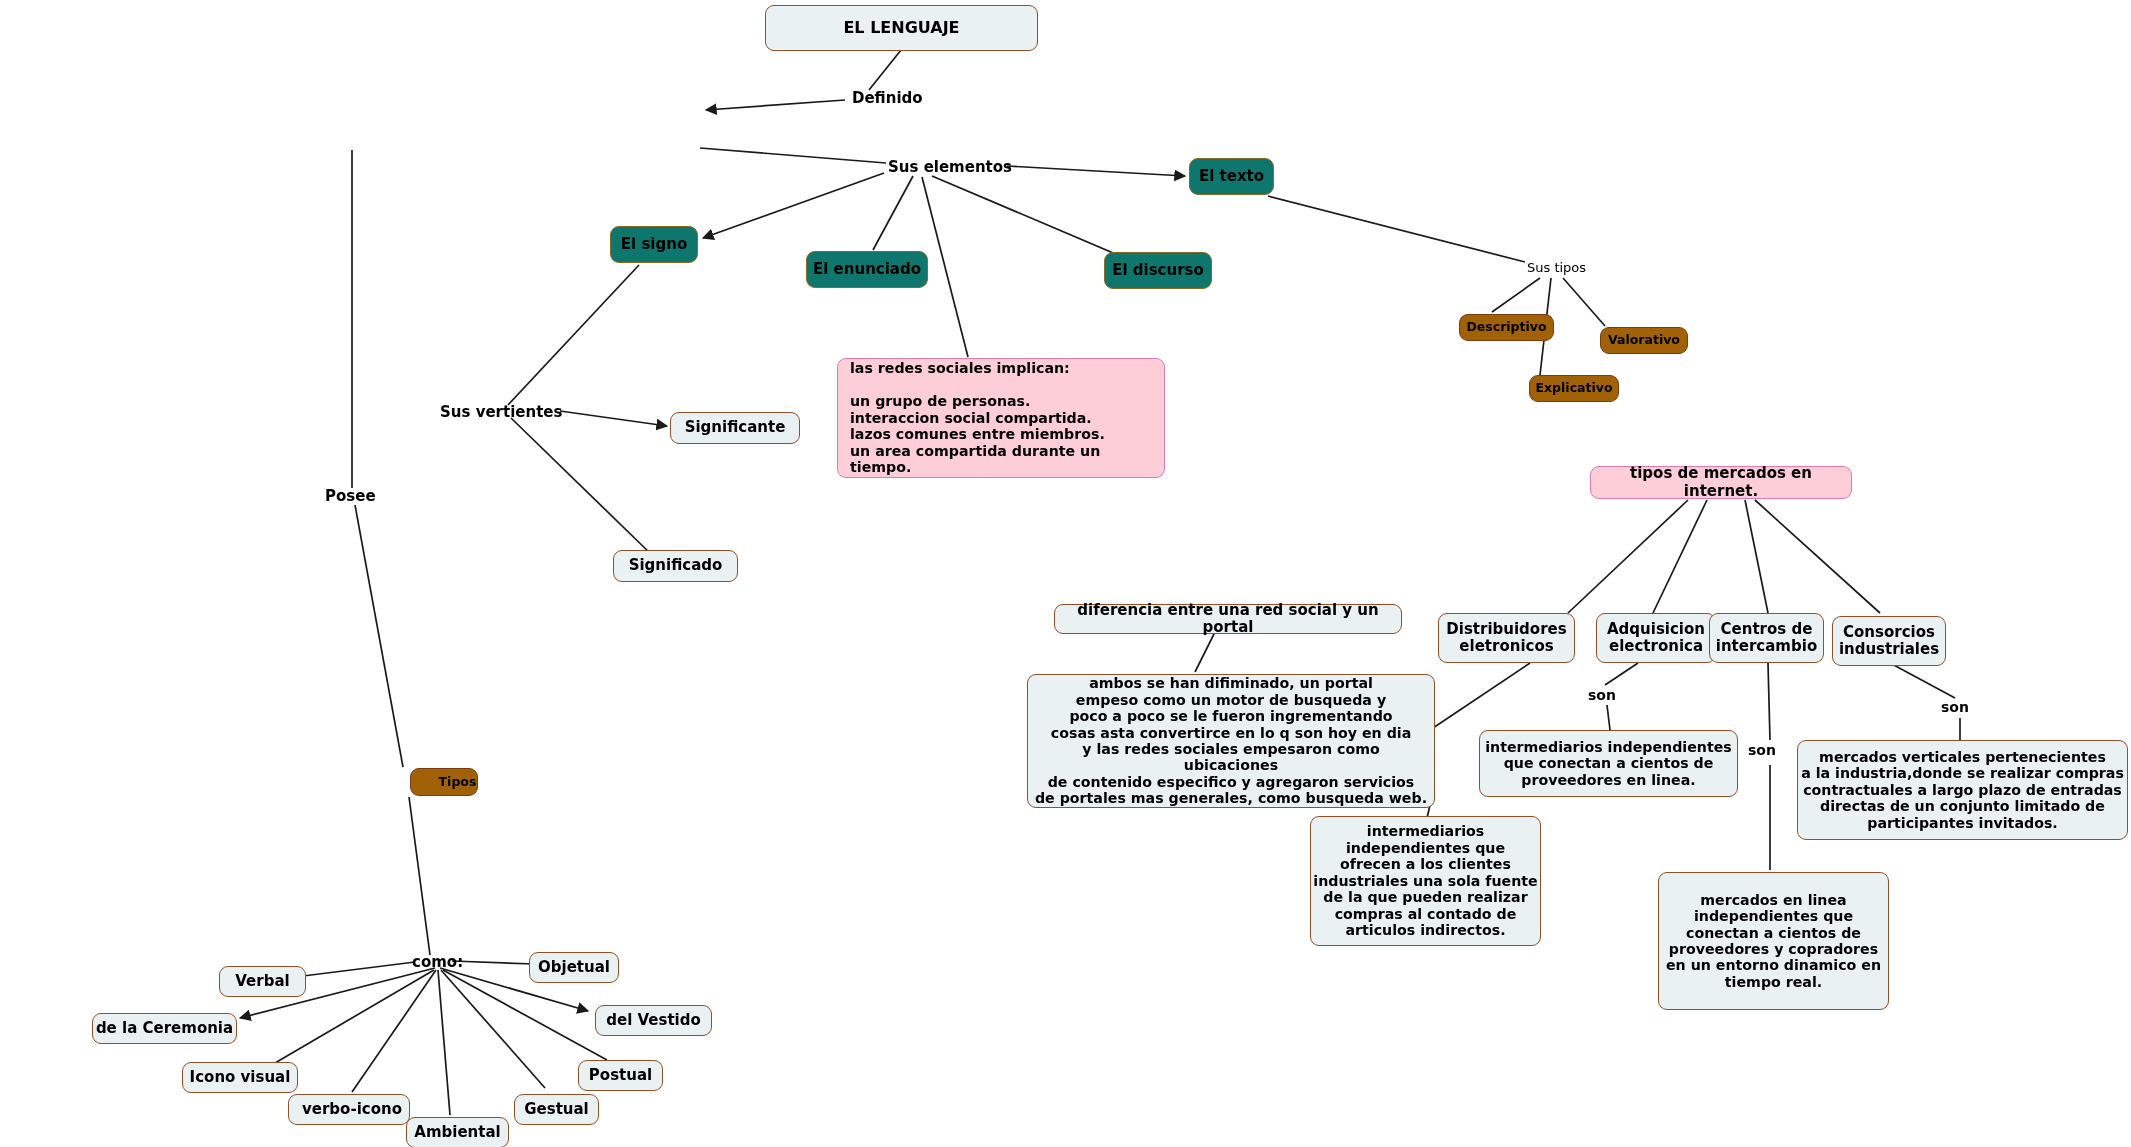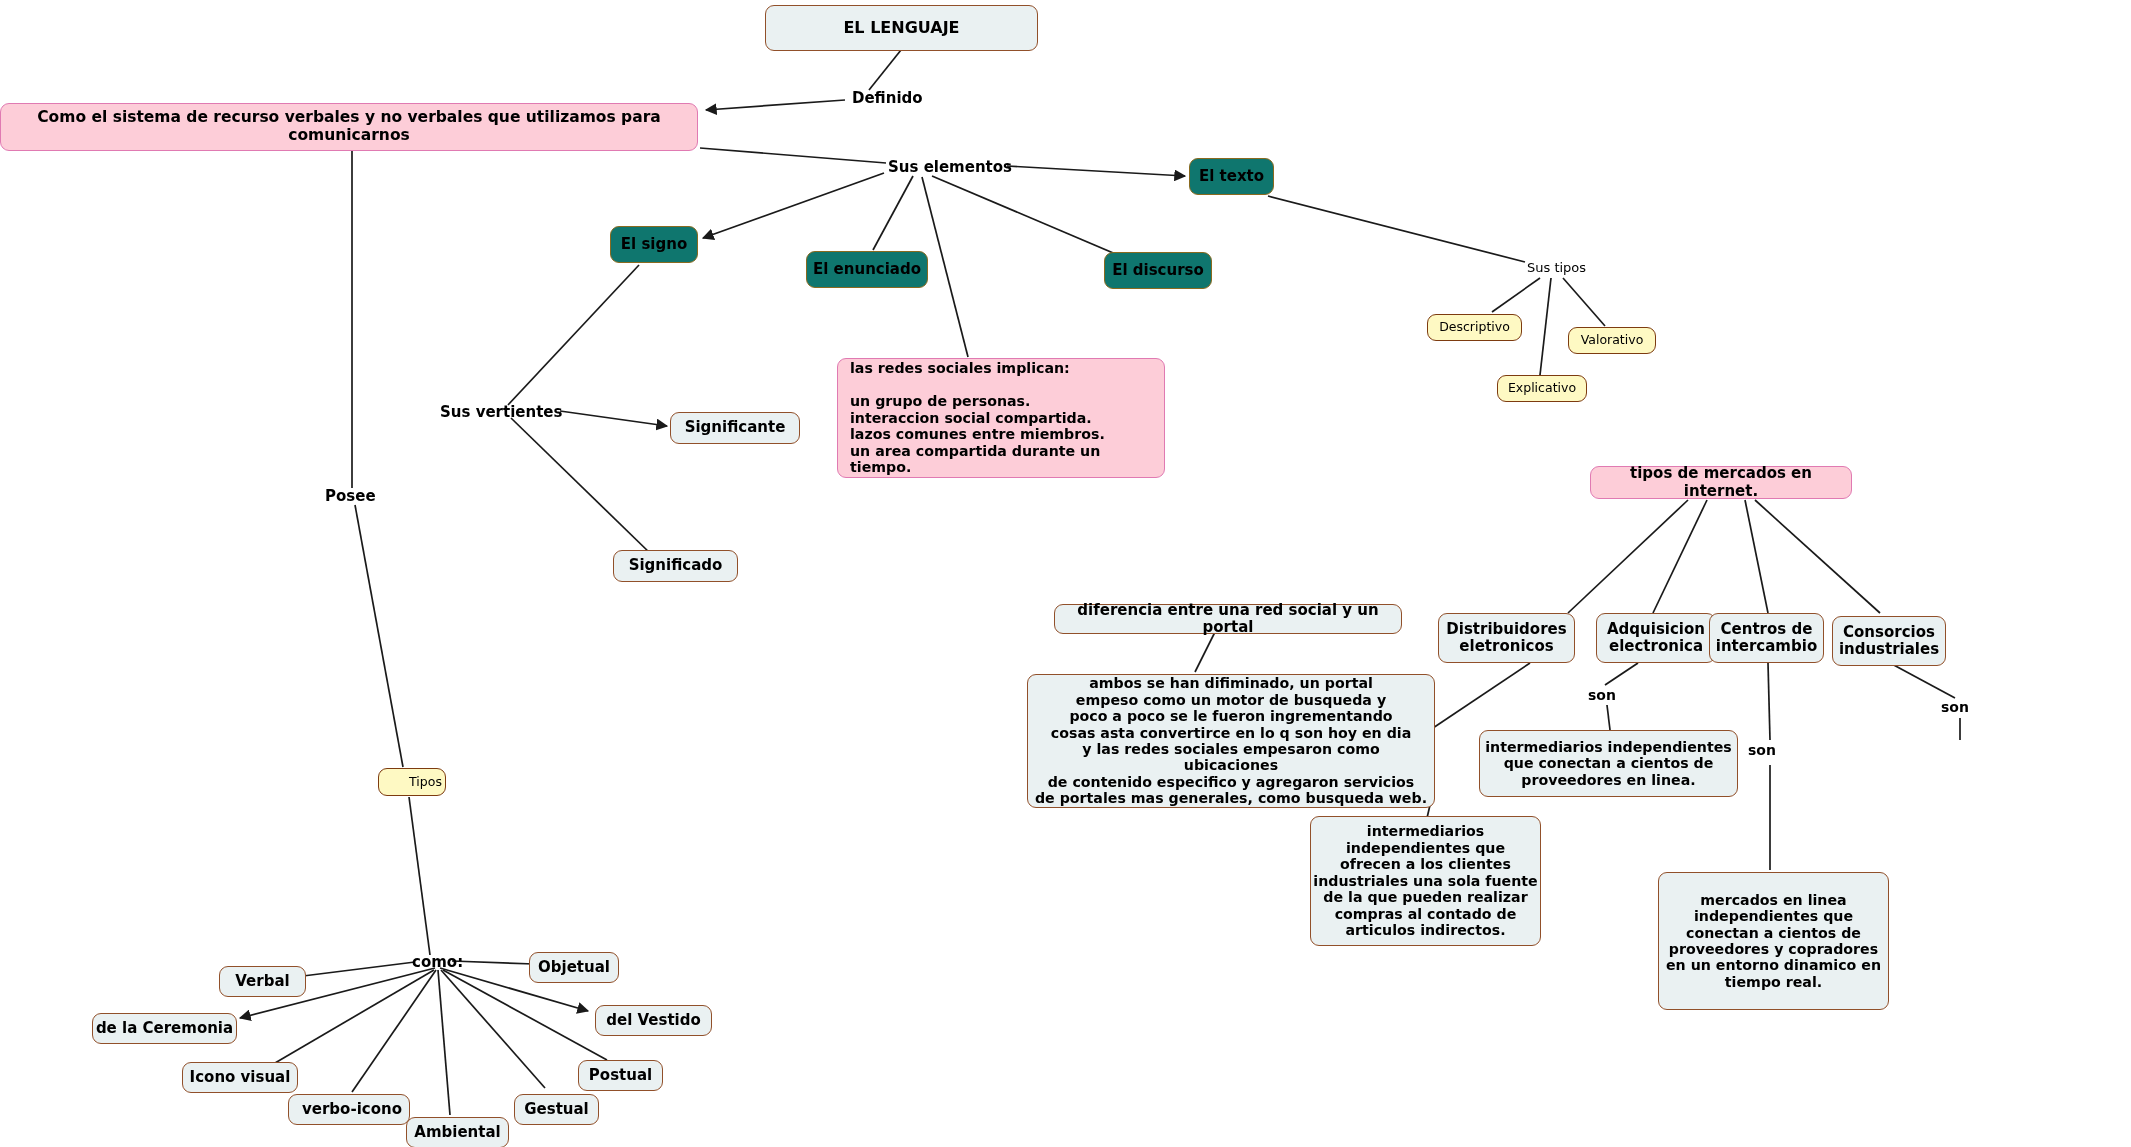--- a/index.html
+++ b/index.html
@@ -9,21 +9,21 @@
   .node{position:absolute;box-sizing:border-box;border-radius:9px;
         display:flex;align-items:center;justify-content:center;
         text-align:center;line-height:1.16;}
   
   .n-yellow{background:#0f766e;border:1.6px solid #8a6a1f;font-weight:bold;color:#000;}
   
   .n-blue{background:#eaf1f2;border:1.6px solid #91502a;font-weight:bold;color:#000;}
   
   .n-pink{background:#fdcdd8;border:1.6px solid #e07ab2;font-weight:bold;color:#000;}
   
-  .n-orange{background:#fef9c3;border:1.6px solid #7d3b10;color:#000;font-weight:normal;}
+  .n-orange{background:#a16207;border:1.6px solid #7d3b10;color:#000;font-weight:bold;margin-left:32px;}
   
   .lbl{position:absolute;color:#000;white-space:nowrap;}
   .lbl-bold{font-weight:bold;}
   .lbl-plain{font-weight:normal;}
   .multi{white-space:pre-line;}
 </style>
 </head>
 <body>
 
 <div id="canvas">
@@ -116,23 +116,20 @@
   </svg>
 
   <div class="node n-blue" style="left:765px;top:5px;width:273px;height:46px;font-size:16px;">
     <span>EL LENGUAJE</span>
   </div>
 
   <div class="lbl lbl-bold" style="left:852px;top:89px;font-size:15px;">
     <span>Definido</span>
   </div>
 
-  <div class="node n-pink" style="left:0px;top:103px;width:698px;height:48px;font-size:15.5px;padding:0 10px;">
-    <span>Como el sistema de recurso verbales y no verbales que utilizamos para comunicarnos</span>
-  </div>
 
   <div class="lbl lbl-bold" style="left:888px;top:158px;font-size:15px;">
     <span>Sus elementos</span>
   </div>
 
   <div class="node n-yellow" style="left:1189px;top:158px;width:85px;height:37px;font-size:15px;">
     <span>El texto</span>
   </div>
 
   <div class="node n-yellow" style="left:610px;top:226px;width:88px;height:37px;font-size:15px;">
@@ -290,20 +287,27 @@
   <div class="node n-blue multi" style="left:1310px;top:816px;width:231px;height:130px;font-size:14.2px;">
     <span>intermediarios
 independientes que
 ofrecen a los clientes
 industriales una sola fuente
 de la que pueden realizar
 compras al contado de
 articulos indirectos.</span>
   </div>
 
+  <div class="node n-blue multi" style="left:1797px;top:740px;width:331px;height:100px;font-size:14.2px;">
+    <span>mercados verticales pertenecientes
+a la industria,donde se realizar compras
+contractuales a largo plazo de entradas
+directas de un conjunto limitado de
+participantes invitados.</span>
+  </div>
 
   <div class="node n-blue multi" style="left:1658px;top:872px;width:231px;height:138px;font-size:14.2px;">
     <span>mercados en linea
 independientes que
 conectan a cientos de
 proveedores y copradores
 en un entorno dinamico en
 tiempo real.</span>
   </div>
 

